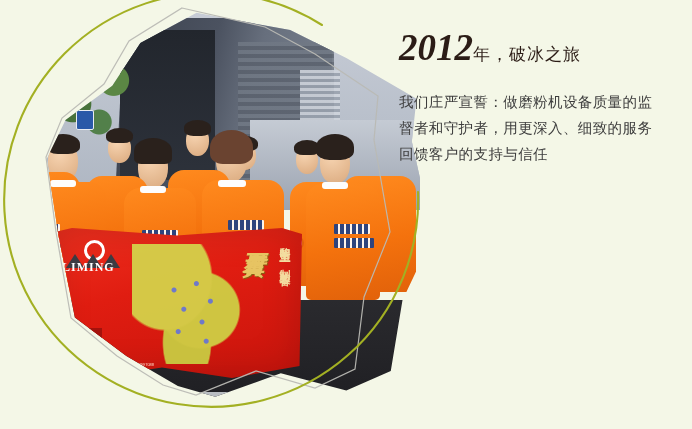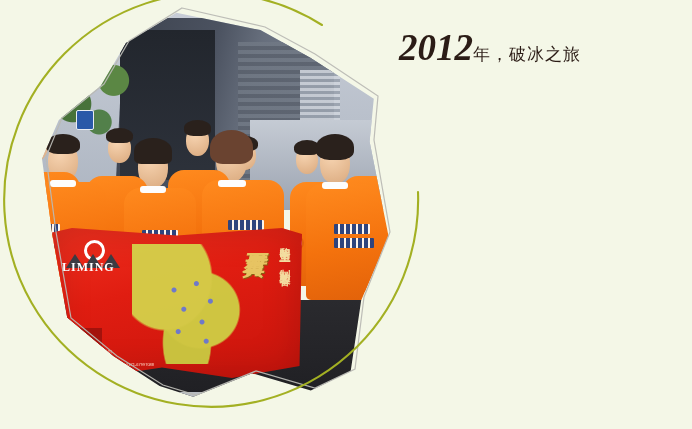--- a/index.html
+++ b/index.html
@@ -49,20 +49,21 @@
       24% 20%, 30% 10%
     );
     clip-path: polygon(
       42% 3%, 62% 7%, 74% 13.5%, 89% 23%, 88% 33%,
       92.5% 55%, 86% 70%, 83.5% 86.5%, 74% 91%,
       60% 87%, 46% 92.5%, 38% 90%, 27% 83%,
       16% 74%, 12.5% 55%, 10% 37%, 14% 28%,
       24% 20%, 30% 10%
     );
     overflow: hidden;
+    padding-left: 48px;
   }
 
   
   .ph {
     position: absolute;
   }
   
   .ph-sky {
     left: 0; top: 0; width: 420px; height: 200px;
     background: linear-gradient(#c9ced8 0%, #b9c0cb 60%, #aeb6c2 100%);
@@ -407,15 +408,16 @@
               104,84 129,41" fill="none" stroke="#b9b9b4" stroke-width="1.2" opacity="0.95"></polygon>
 
     <path d="M 322,25
          A 207,207 0 1 0 418,192" fill="none" stroke="#a3b023" stroke-width="2.1" stroke-linecap="round"></path>
   </svg>
 
   <div class="copy">
     <h1 class="headline">
       <span class="year">2012</span><span class="rest">年，破冰之旅</span>
     </h1>
+    <p class="body-copy">我们庄严宣誓：做磨粉机设备质量的监督者和守护者，用更深入、细致的服务回馈客户的支持与信任</p>
   </div>
 
 </div>
 
 </body></html>

